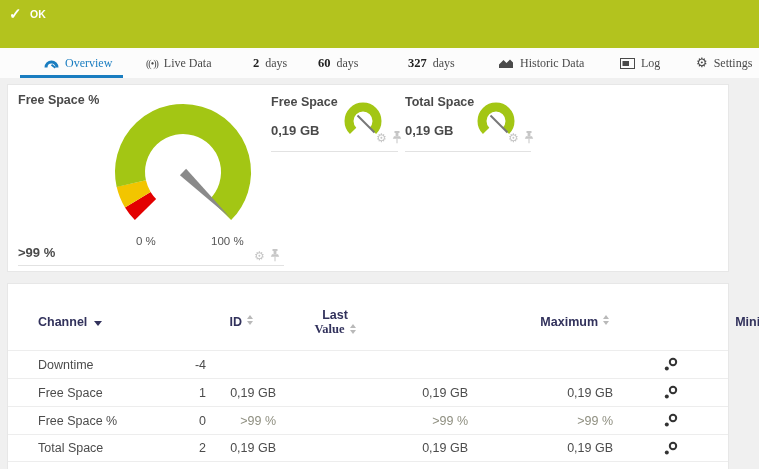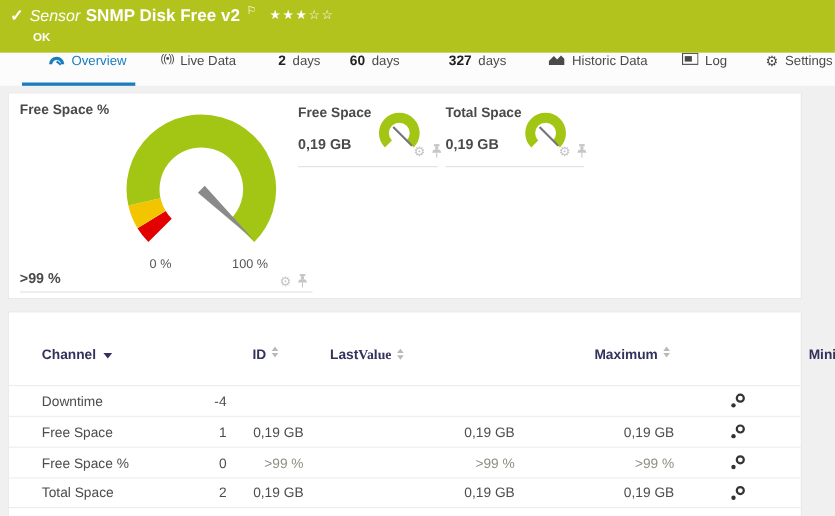--- a/index.html
+++ b/index.html
@@ -15,22 +15,22 @@
   .chk { position:absolute; left:9px; top:5px; font-size:15px; font-weight:bold; }
   .titleblock { position:absolute; left:27px; top:4px; }
   .kind { font-style:italic; font-size:14.5px; }
   .sname { font-weight:bold; font-size:15.5px; margin-left:5px; }
   .flag { font-size:10px; vertical-align:6px; margin-left:6px; }
   .stars { margin-left:12px; font-size:11.5px; letter-spacing:1.5px; vertical-align:2px; }
   .status-ok { font-size:10.5px; font-weight:bold; margin:4px 0 0 3px; }
 
   
   .tabs { position:absolute; top:48px; left:0; right:0; height:30px; background:#fcfcfc; }
-  .tab { position:absolute; top:0; height:30px; display:flex; align-items:flex-start; gap:6px;
-         font-size:12px; color:#4a4a4a; cursor:pointer; white-space:nowrap; }
+  .tab { position:absolute; top:0; height:30px; display:flex; align-items:center; gap:6px;
+         font-size:12px; color:#4a4a4a; cursor:pointer; white-space:nowrap;font-family:Liberation Serif, serif; }
   .tab b { color:#222; font-size:12.5px; }
   .tab.active { color:#1a7dc0; }
   .tab .tico { display:flex; align-items:center; }
   .live-glyph { font-size:10px; letter-spacing:-1px; color:#4a4a4a; }
   .gear-glyph { font-size:13px; color:#4a4a4a; }
   .tab-underline { position:absolute; left:20px; top:27px; width:103px; height:3px; background:#1a7dc0; }
 
   
   .panel { position:absolute; left:7px; width:722px; background:#fff; border:1px solid #e7e7e7; }
   #gaugePanel { top:84px; height:188px; }
@@ -41,43 +41,40 @@
   .scale-label { position:absolute; font-size:11.5px; color:#555; }
   .tile-border { position:absolute; height:1px; background:#e2e2e2; }
   .tile-icons { position:absolute; display:flex; gap:5px; align-items:center; color:#c6c6c6; }
   .tile-icons .gear { font-size:12px; line-height:10px; color:#c6c6c6; cursor:pointer; }
   .gsvg { position:absolute; }
 
   
   .tgrid { display:grid; grid-template-columns:130px 38px 70px 192px 145px 1fr; padding-left:30px; align-items:center; }
   .thead { height:66px; padding-top:10px; color:#32325c; font-weight:bold; font-size:12.5px;gap:47px; }
   .cell-r { display:flex; justify-content:flex-end; }
-  .cell-c { display:flex; flex-direction:row; align-items:center; }
+  .cell-c { display:flex; flex-direction:column; align-items:center; }
   .cell-c .l2 { display:flex; align-items:center;font-family:Liberation Serif, serif; }
   .trow { height:28px; border-top:1px solid #ededed; font-size:12.5px; color:#4c4c4c; }
   .trow:last-child { border-bottom:1px solid #ededed; }
   .pct { color:#8f8f80; }
   .icon-cell { display:flex; justify-content:center; align-items:center; cursor:pointer; }
 
   .caret-down { width:0; height:0; border-left:4px solid transparent; border-right:4px solid transparent;
                 border-top:5px solid #32325c; display:inline-block; margin-left:7px; }
   .sort { display:inline-flex; flex-direction:column; gap:2px; margin-left:5px; cursor:pointer; }
   .sort i { display:block; width:0; height:0; border-left:3.5px solid transparent; border-right:3.5px solid transparent; }
   .sort .u { border-bottom:4px solid #b9b9b9; }
   .sort .d { border-top:4px solid #b9b9b9; }
 </style>
 </head>
 <body>
 
 <header class="topbar">
   <span class="chk">✓</span>
   <div class="titleblock">
-    <div>
-      <span class="kind">Sensor</span><span class="sname">SNMP Disk Free v2</span><span class="flag">⚐</span><span class="stars"><span>★★★</span><span>☆☆</span></span>
-    </div>
     <div class="status-ok">OK</div>
   </div>
 </header>
 
 <nav class="tabs">
   <div class="tab active" style="left:44px">
     <span class="tico">
       <svg width="15" height="13" viewBox="0 0 15 13">
           <path d="M2,10.5 A5.5,5.5 0 1 1 13,10.5" fill="none" stroke="#1a7dc0" stroke-width="3"></path>
           <path d="M7.5,7.8 L11.3,10.8" stroke="#1a7dc0" stroke-width="1.8"></path>

